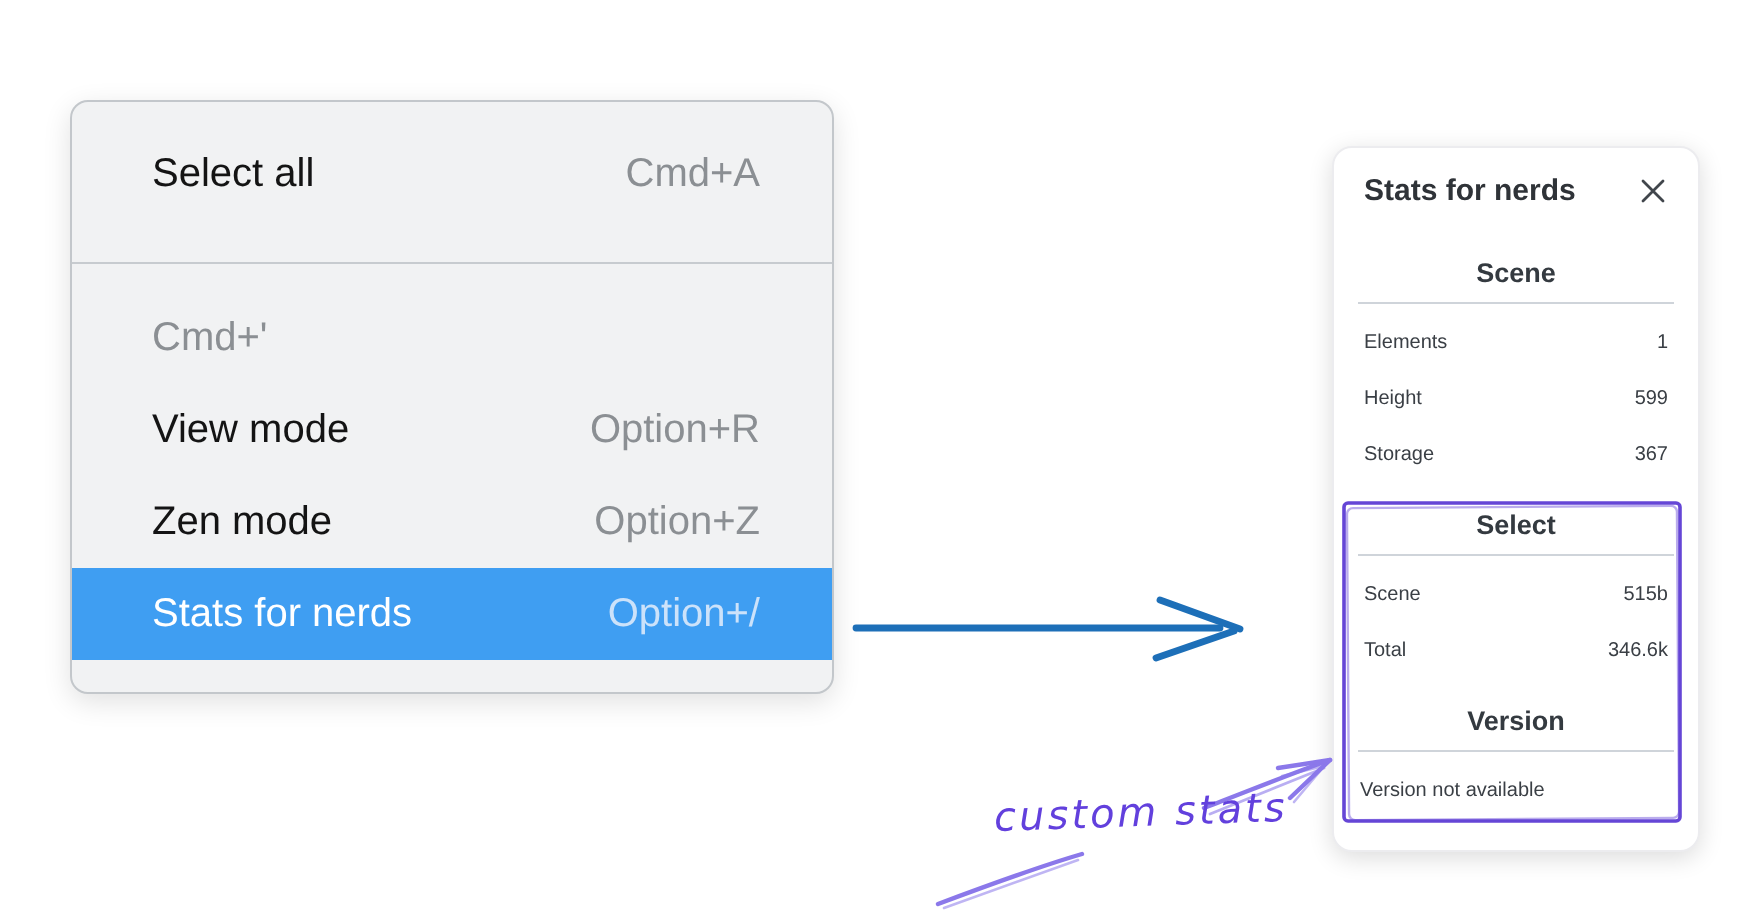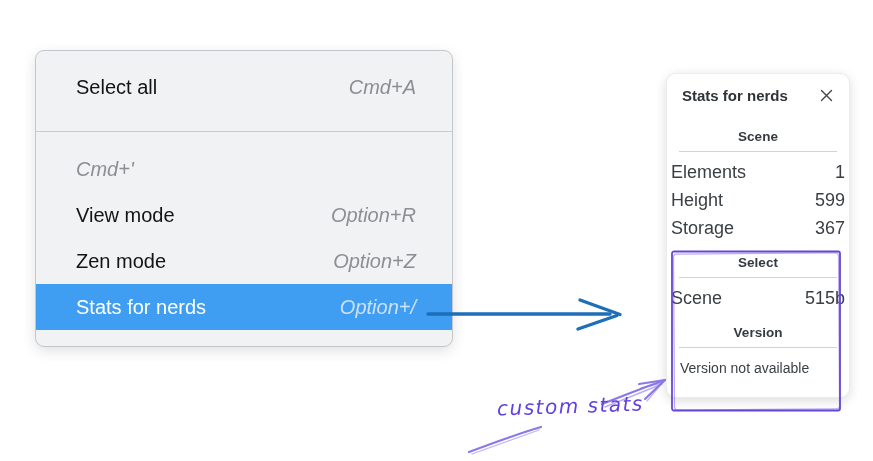--- a/index.html
+++ b/index.html
@@ -4,33 +4,33 @@
 <style>
   html,body{margin:0;padding:0;}
   body{
     width:873px;height:461px;position:relative;overflow:hidden;
     background:#ffffff;
     font-family:"Liberation Sans","DejaVu Sans",sans-serif;
   }
 
   
   .menu{
-    position:absolute;left:35px;top:50px;width:418px;
+    position:absolute;left:35px;top:50px;width:382px;
     background:#f1f2f3;border:1.5px solid #c3c7cb;border-radius:9px;
     box-shadow:0 4px 14px rgba(0,0,0,.12);
     box-sizing:border-box;overflow:hidden;
   }
   .menu-group1{padding:13px 0 21px;}
   .menu-group2{padding:14px 0 16px;}
   .menu-divider{height:0;border-top:1px solid #c7cbcf;}
   .menu-item{
     height:46px;display:flex;align-items:center;justify-content:space-between;
     padding:0 36px 0 40px;font-size:20px;color:#141414;cursor:default;
   }
-  .menu-item .mi-short{color:#8b8f93;font-style:italic;}
+  .menu-item .mi-short{color:#8b8f93;}
   .menu-item.highlight{background:#3f9ef2;color:#ffffff;}
   .menu-item.highlight .mi-short{color:#cce2fa;}
 
   
   .panel{
     position:absolute;left:666px;top:73px;width:184px;
     background:#ffffff;border:1px solid #ececef;border-radius:10px;
     box-shadow:0 3px 12px rgba(0,0,0,.14);
     box-sizing:border-box;padding-bottom:14px;
     color:#343a40;
@@ -47,24 +47,24 @@
   .section-h{
     text-align:center;font-weight:bold;font-size:13.5px;color:#343a40;
     margin-top:13px;
   }
   .section-h.first{margin-top:25px;}
   .panel hr{
     border:none;border-top:1px solid #cfd4da;margin:7px 12px 6px 12px;
   }
   .stat-row{
     display:flex;justify-content:space-between;
-    padding:0 4px;font-size:18px;line-height:28px;color:#3a3f45;
+    padding:0 15px;font-size:10px;line-height:28px;color:#3a3f45;
   }
   .stat-note{
-    padding:3px 13px 4px 13px;font-size:14px;color:#3a3f45;line-height:22px;
+    padding:3px 13px 4px 13px;font-size:10px;color:#3a3f45;line-height:22px;
   }
 
   
   .abs{position:absolute;}
   .handwriting{
     position:absolute;left:497px;top:394px;
     font-family:"DejaVu Sans",sans-serif;font-style:italic;
     font-size:20px;letter-spacing:1.5px;color:#6240dd;
     transform:rotate(-2deg);white-space:nowrap;
   }
@@ -131,20 +131,24 @@
     <span>Storage</span>
     <span>367</span>
   </div>
 
   <div class="section-h">Select</div>
   <hr>
   <div class="stat-row">
     <span>Scene</span>
     <span>515b</span>
   </div>
+  <div class="stat-row">
+    <span>Total</span>
+    <span>346.6k</span>
+  </div>
 
   <div class="section-h">Version</div>
   <hr>
   <div class="stat-note">Version not available</div>
 </div>
 
 <svg class="abs" style="left:670px;top:249px;" width="175" height="166">
   <g fill="none" stroke="#6546d6" stroke-linecap="round">
     <rect x="2" y="2.5" width="168" height="159" rx="2" stroke-width="1.8"></rect>
     <rect x="4" y="4.5" width="165" height="156" rx="3" stroke-width="1.2" opacity="0.45" transform="rotate(-0.4 85 82)"></rect>

